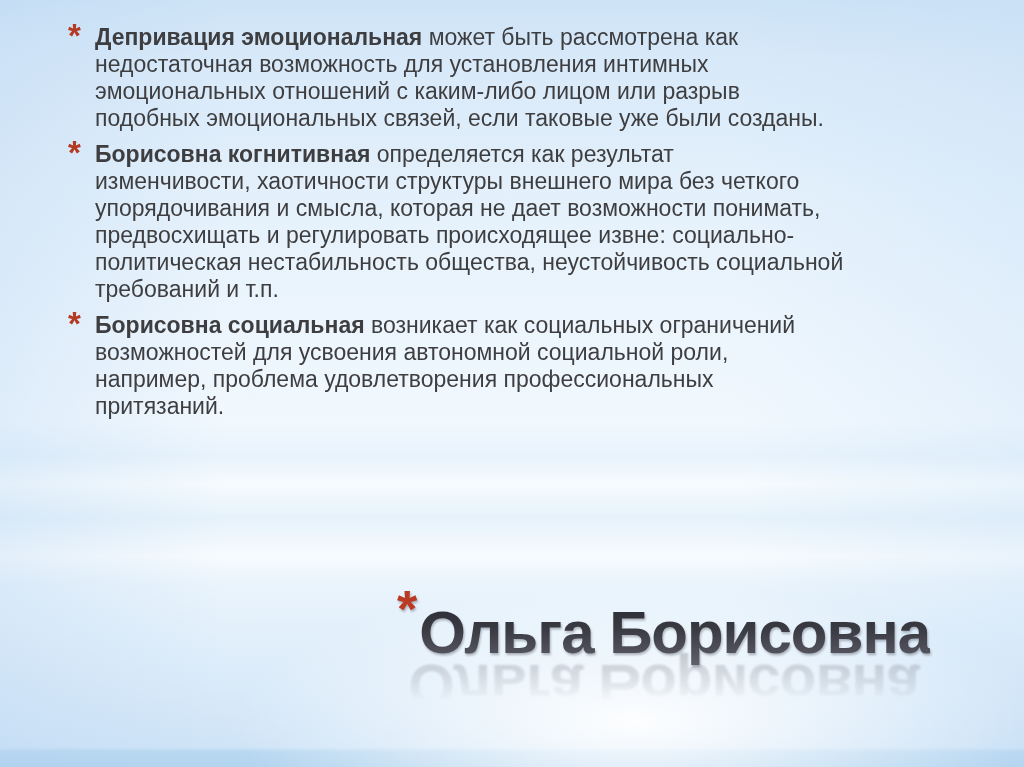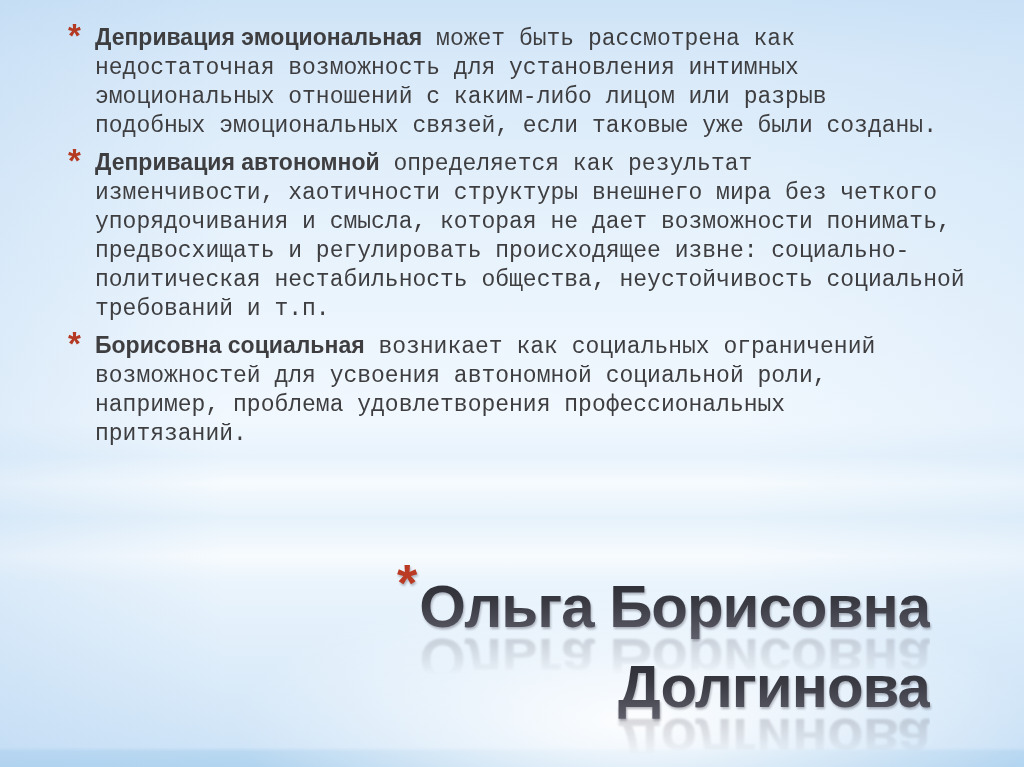--- a/index.html
+++ b/index.html
@@ -41,28 +41,28 @@
   .bullet{position:relative;margin-bottom:9px;}
   .bullet-marker{
     position:absolute;
     left:-27px;top:-5px;
     color:#b43a23;
     font-size:33px;
     font-weight:700;
     line-height:33px;
   }
   .bullet-bold{font-weight:700;margin-top:14px;}
-  .bullet-rest{white-space:pre-line;font-family:Liberation Mono, monospace;}
+  .bullet-rest{white-space:pre-line;}
 
   
   .title{
     position:absolute;
-    top:567px;
+    top:593px;
     right:94px;
-    text-align:right;
+    text-align:center;
     font-weight:700;
     letter-spacing:-1px;
   }
   .tline{position:relative;height:80px;}
   .tline-main{
     position:relative;
     z-index:2;
     display:block;
     font-size:60px;
     line-height:80px;
@@ -109,38 +109,34 @@
 
 <div class="slide">
 
   <div class="bullets">
 
     <div class="bullet"><span class="bullet-marker">*</span><span class="bullet-bold">Депривация эмоциональная</span><span class="bullet-rest"> может быть рассмотрена как
 недостаточная возможность для установления интимных
 эмоциональных отношений с каким-либо лицом или разрыв
 подобных эмоциональных связей, если таковые уже были созданы.</span></div>
 
-    <div class="bullet"><span class="bullet-marker">*</span><span class="bullet-bold">Депривация автономной</span><span class="bullet-rest"> определяется как результат
+    <div class="bullet"><span class="bullet-marker">*</span><span class="bullet-bold">Борисовна когнитивная</span><span class="bullet-rest"> определяется как результат
 изменчивости, хаотичности структуры внешнего мира без четкого
 упорядочивания и смысла, которая не дает возможности понимать,
 предвосхищать и регулировать происходящее извне: социально-
 политическая нестабильность общества, неустойчивость социальной
 требований и т.п.</span></div>
 
     <div class="bullet"><span class="bullet-marker">*</span><span class="bullet-bold">Борисовна социальная</span><span class="bullet-rest"> возникает как социальных ограничений
 возможностей для усвоения автономной социальной роли,
 например, проблема удовлетворения профессиональных
 притязаний.</span></div>
 
   </div>
 
   <div class="title">
     <div class="tline">
       <span class="tline-main"><span class="title-marker">*</span><span>Ольга Борисовна</span></span>
       <span class="tline-refl">Ольга Борисовна</span>
     </div>
-    <div class="tline">
-      <span class="tline-main">Долгинова</span>
-      <span class="tline-refl">Долгинова</span>
-    </div>
   </div>
 
 </div>
 
 </body></html>

